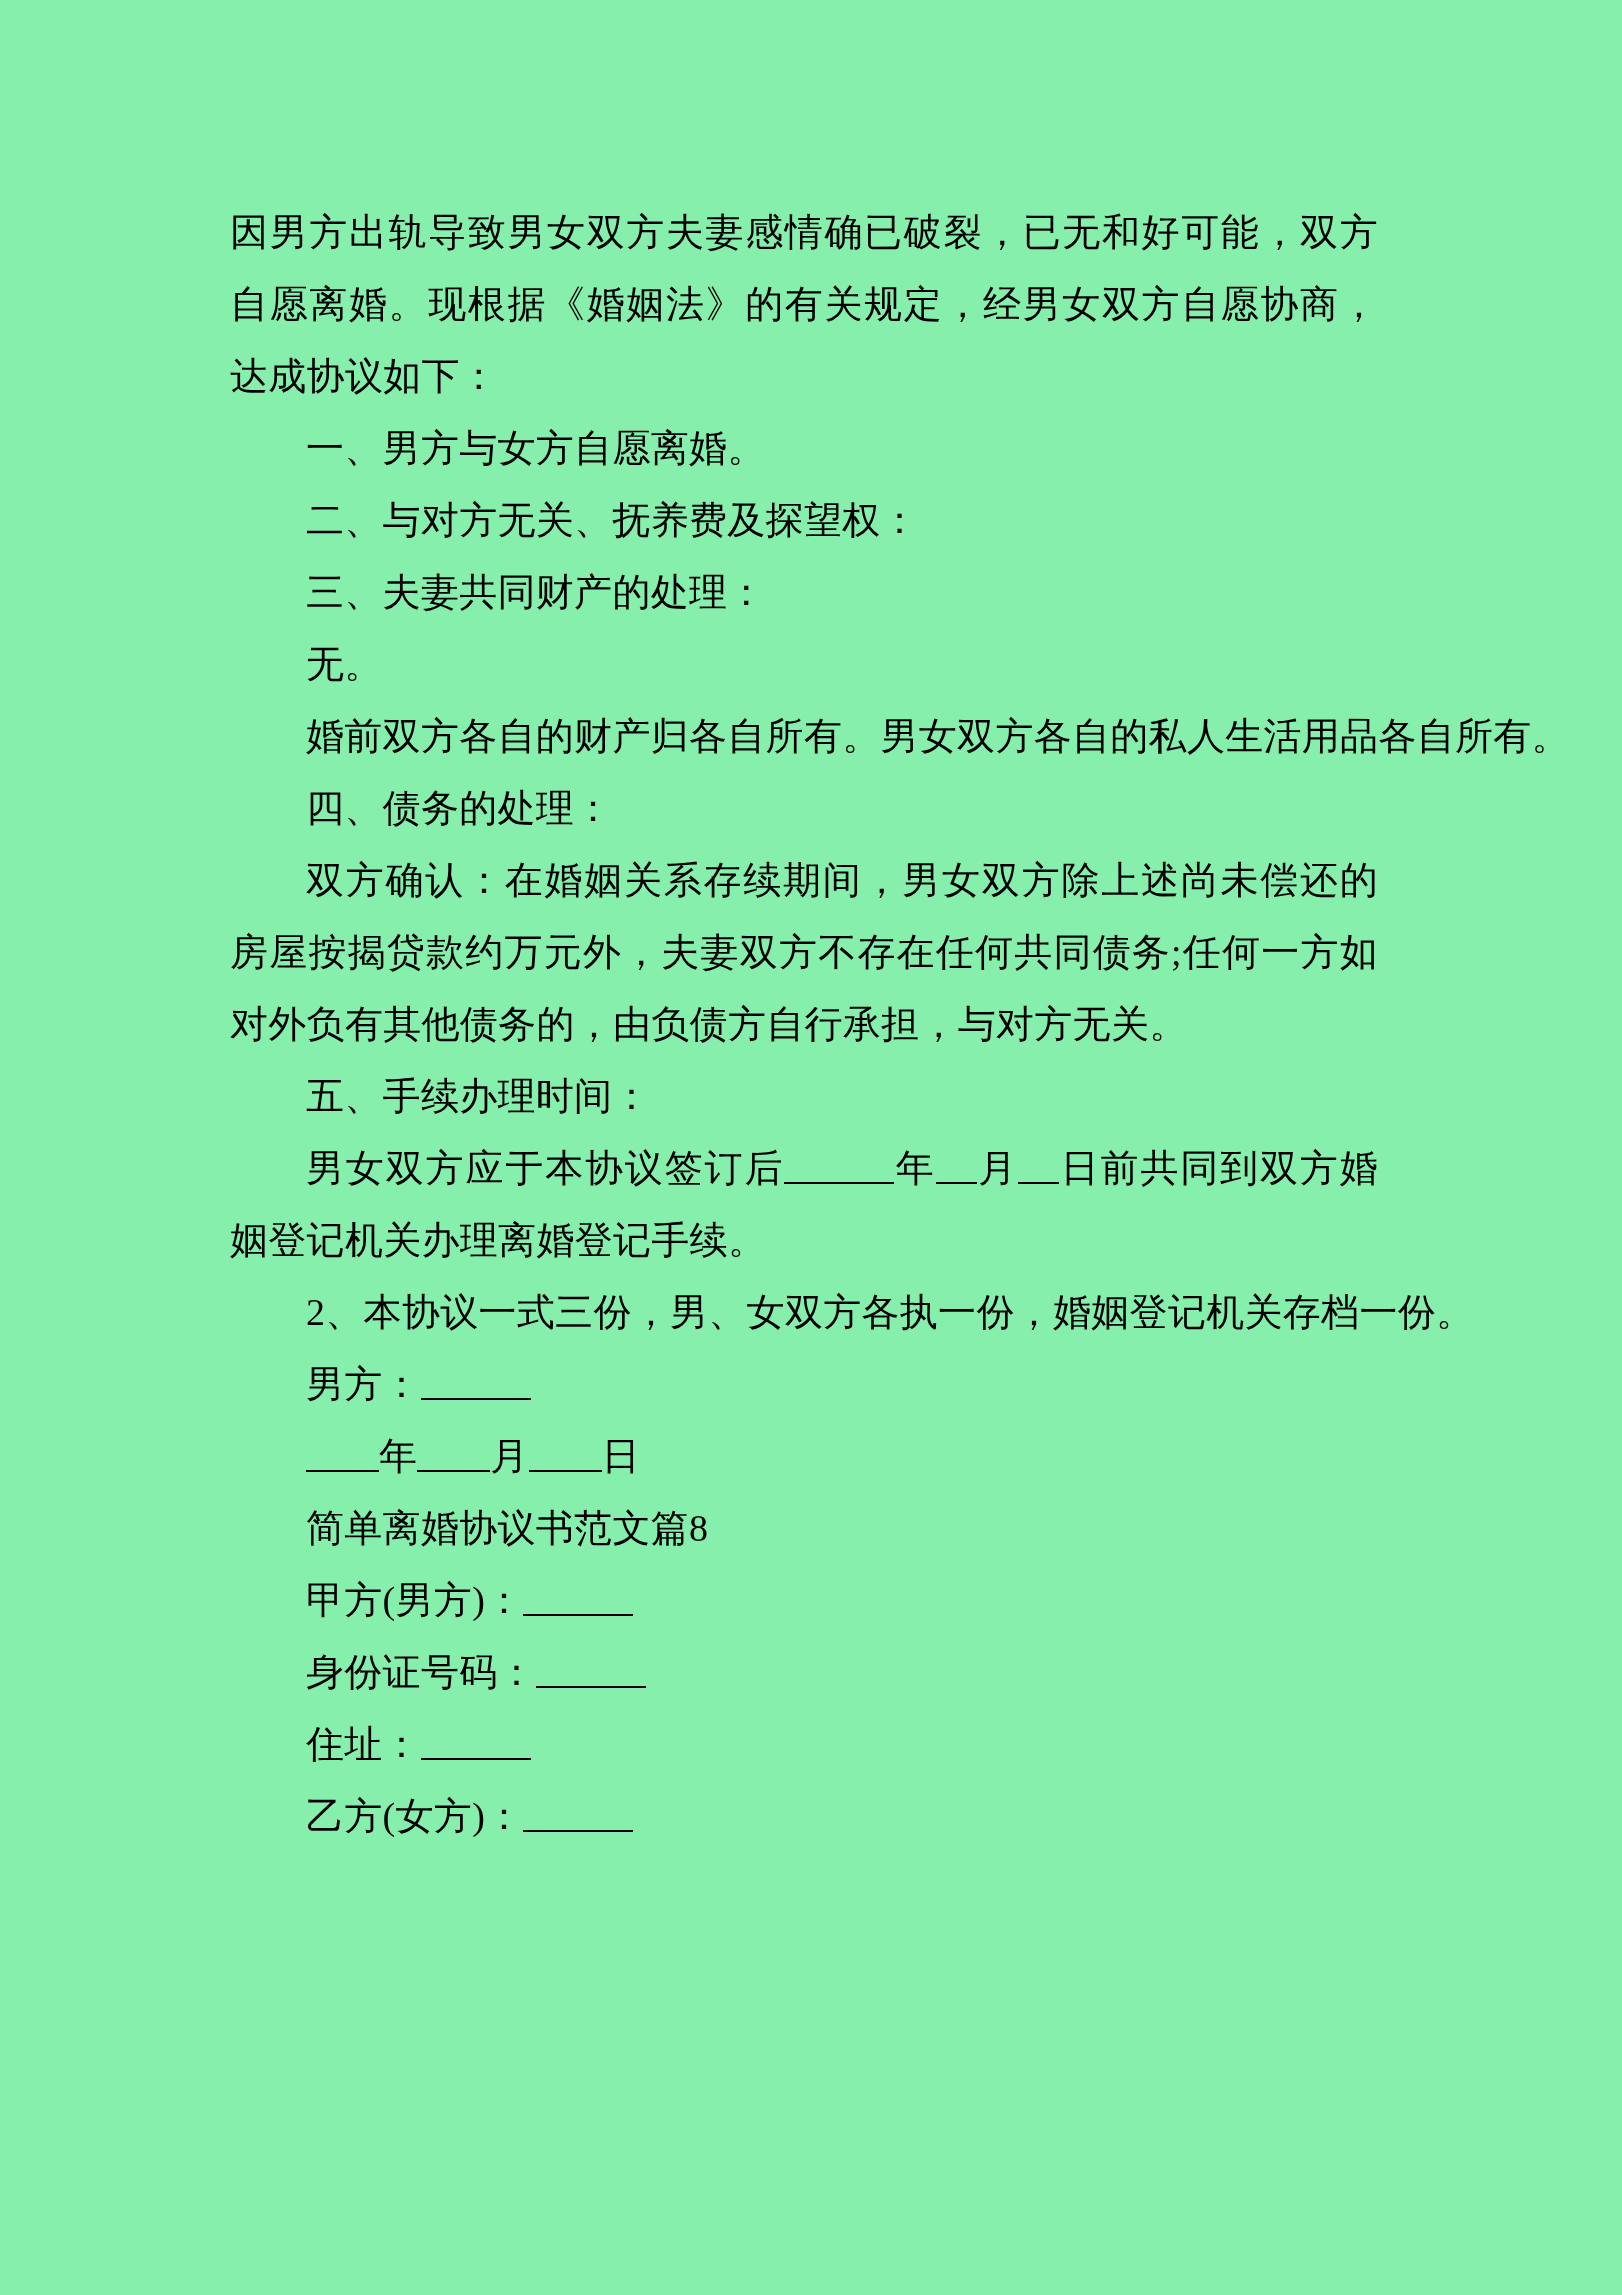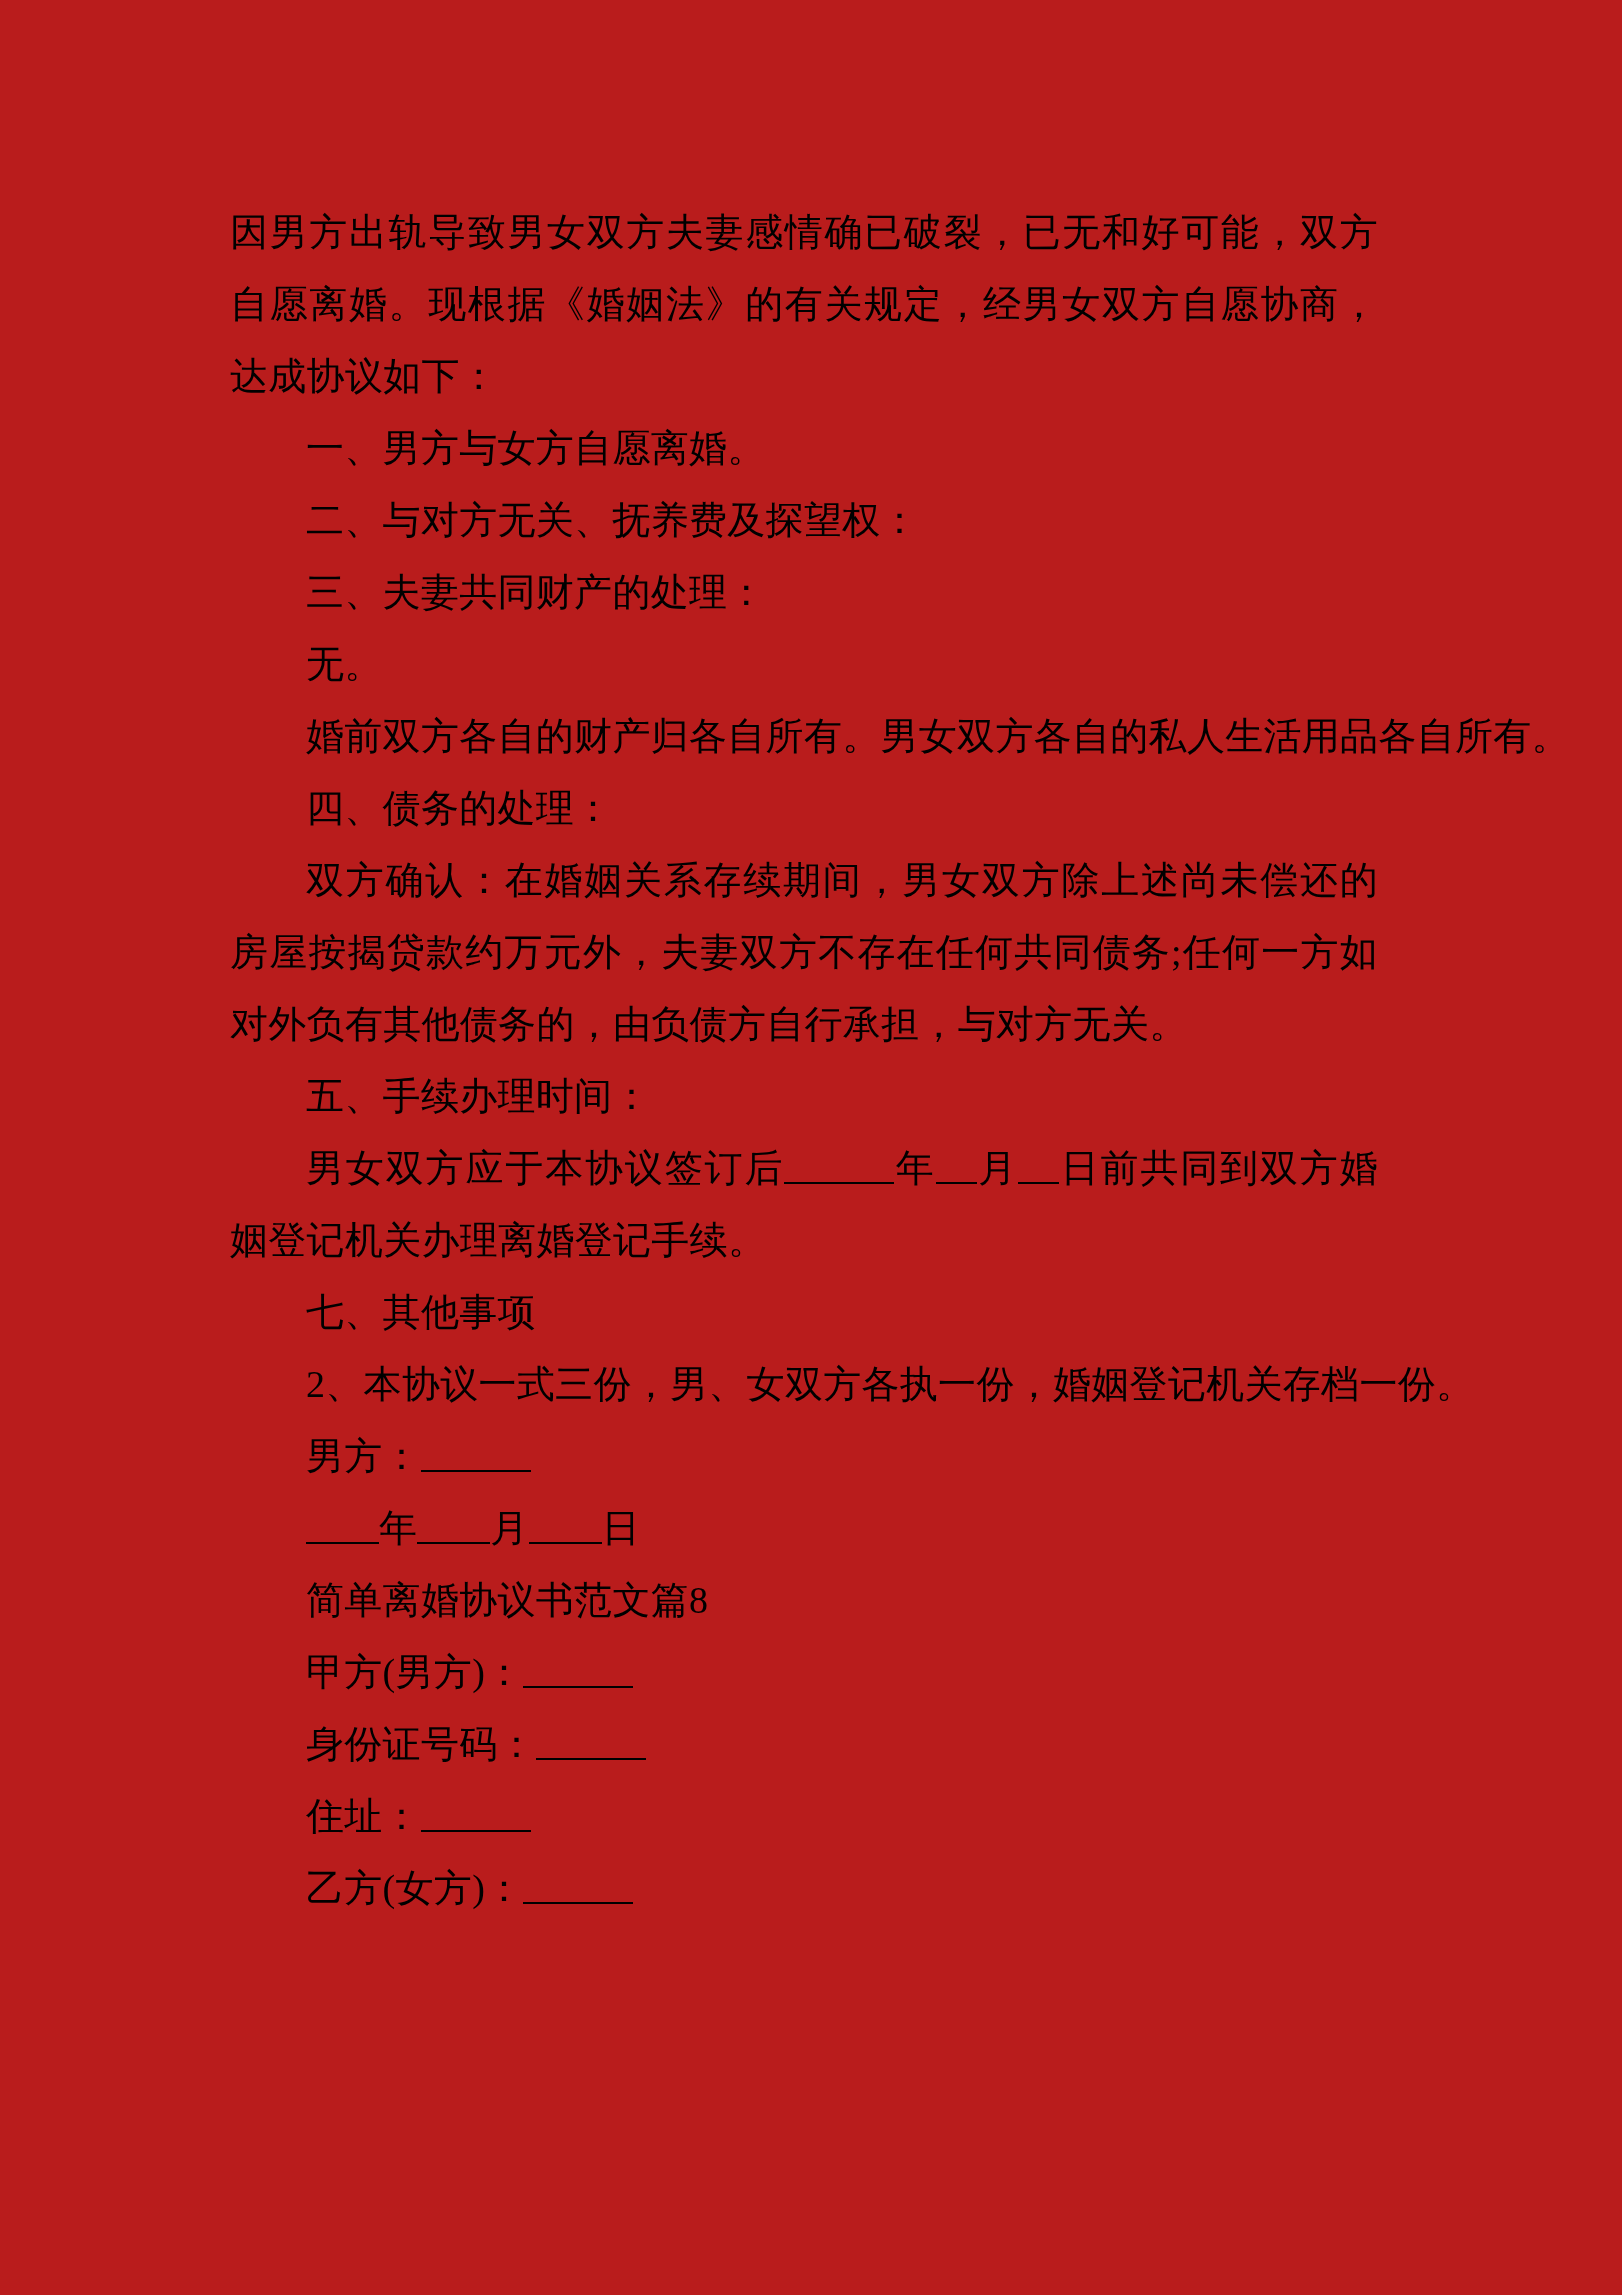--- a/index.html
+++ b/index.html
@@ -5,21 +5,21 @@
   html, body {
     margin: 0;
     padding: 0;
     background: #ffffff;
   }
 
   .page {
     position: relative;
     width: 1623px;
     height: 2295px;
-    background: #b91c1c;
+    background: #86efac;
     box-sizing: border-box;
     padding: 196px 245px 0 230px;
     font-family: "Liberation Serif", "DejaVu Serif", serif;
     color: #000000;
     overflow: hidden;
   }
 
   .doc-body {
     font-size: 38px;
     line-height: 72px;
@@ -75,21 +75,20 @@
       <p class="para no-indent" id="intro">因男方出轨导致男女双方夫妻感情确已破裂，已无和好可能，双方自愿离婚。现根据《婚姻法》的有关规定，经男女双方自愿协商，达成协议如下：</p>
       <div class="line" id="clause-1">一、男方与女方自愿离婚。</div>
       <div class="line" id="clause-2">二、与对方无关、抚养费及探望权：</div>
       <div class="line" id="clause-3">三、夫妻共同财产的处理：</div>
       <div class="line" id="clause-3-body">无。</div>
       <div class="line" id="clause-3-note">婚前双方各自的财产归各自所有。男女双方各自的私人生活用品各自所有。</div>
       <div class="line" id="clause-4">四、债务的处理：</div>
       <p class="para" id="clause-4-body">双方确认：在婚姻关系存续期间，男女双方除上述尚未偿还的房屋按揭贷款约万元外，夫妻双方不存在任何共同债务;任何一方如对外负有其他债务的，由负债方自行承担，与对方无关。</p>
       <div class="line" id="clause-5">五、手续办理时间：</div>
       <div class="para" id="clause-5-body"><span>男女双方应于本协议签订后</span><span class="blank md"></span><span>年</span><span class="blank xs"></span><span>月</span><span class="blank xs"></span><span>日前共同到双方婚姻登记机关办理离婚登记手续。</span></div>
-      <div class="line" id="clause-7">七、其他事项</div>
       <div class="line" id="clause-7-item-2">2、本协议一式三份，男、女双方各执一份，婚姻登记机关存档一份。</div>
       <div class="line" id="sign-male"><span>男方：</span><span class="blank md"></span></div>
       <div class="line" id="sign-date"><span class="blank sm"></span><span>年</span><span class="blank sm"></span><span>月</span><span class="blank sm"></span><span>日</span></div>
       <div class="doc-title" id="doc-title-8">简单离婚协议书范文篇8</div>
       <div class="line" id="party-a"><span>甲方(男方)：</span><span class="blank md"></span></div>
       <div class="line" id="party-a-id"><span>身份证号码：</span><span class="blank md"></span></div>
       <div class="line" id="party-a-address"><span>住址：</span><span class="blank md"></span></div>
       <div class="line" id="party-b"><span>乙方(女方)：</span><span class="blank md"></span></div>
       <div class="line" id="party-b-id"></div>
     </div>

